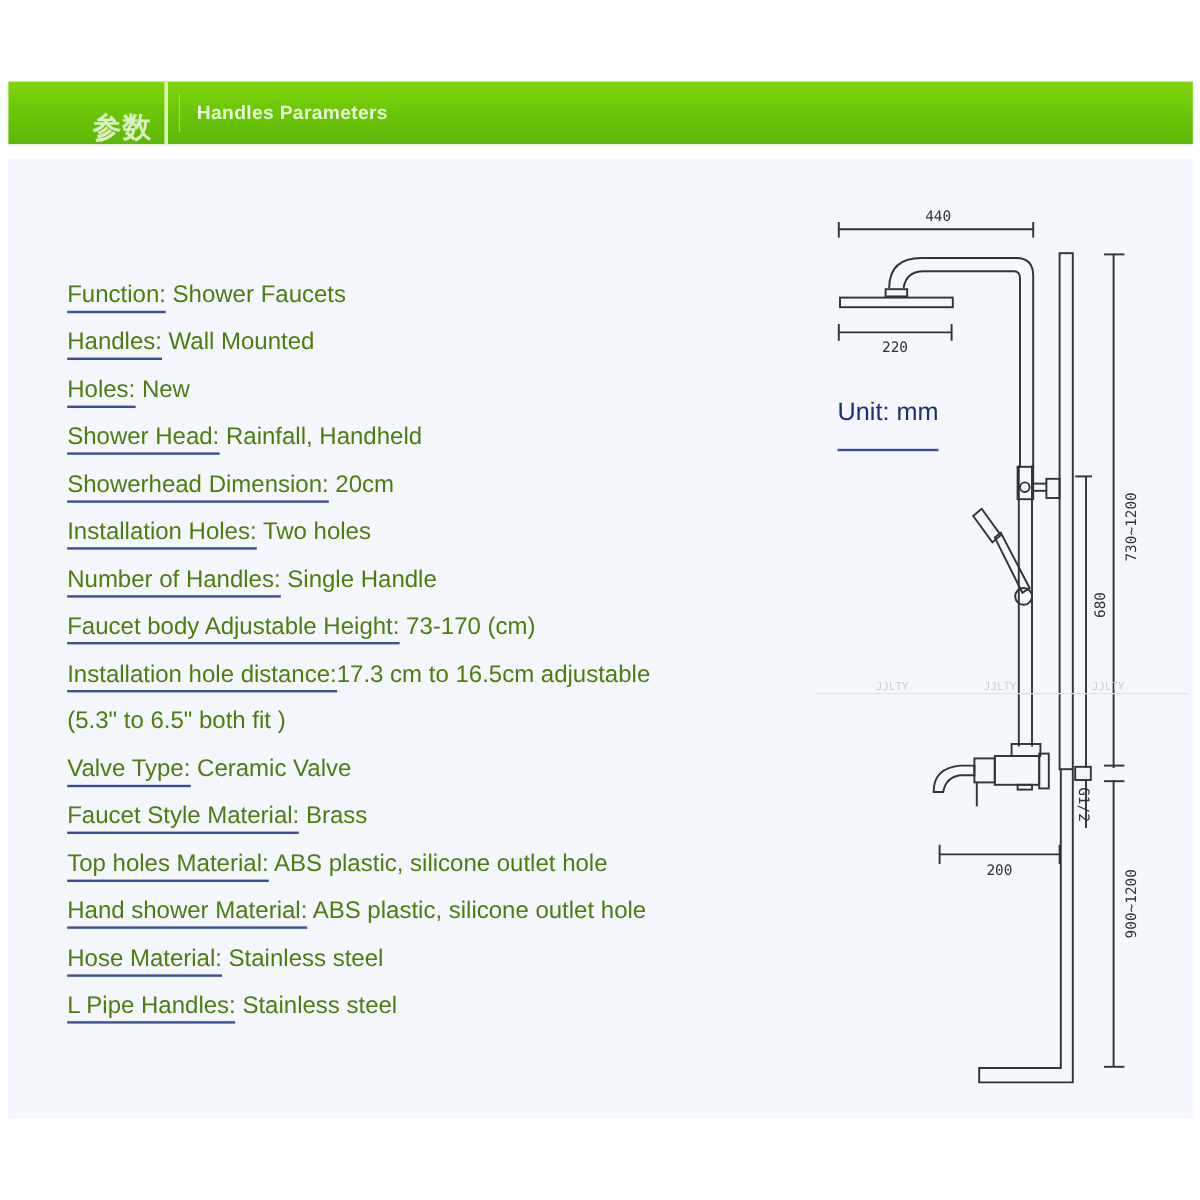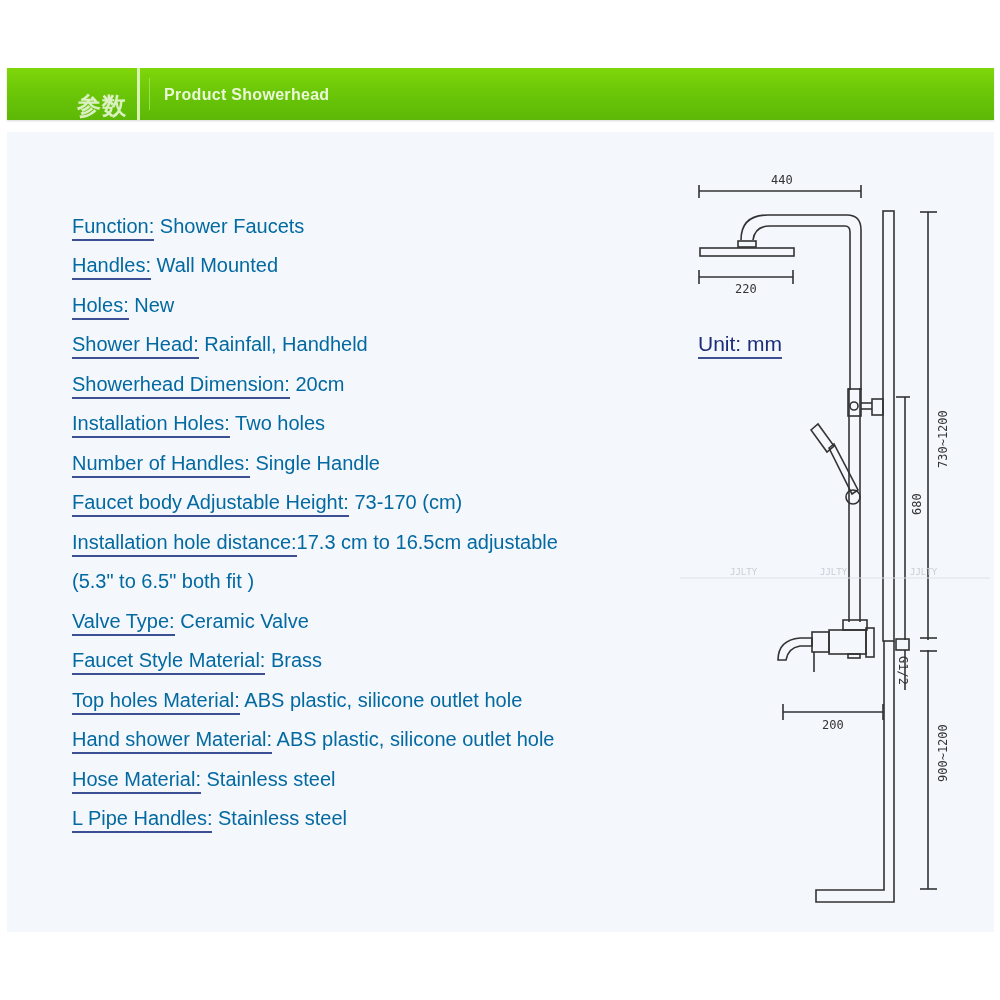--- a/index.html
+++ b/index.html
@@ -4,36 +4,36 @@
 <style>
   html,body{margin:0;padding:0;}
   body{width:1000px;height:1000px;background:#ffffff;position:relative;overflow:hidden;font-family:"Liberation Sans",sans-serif;}
   .header{position:absolute;left:7px;top:68px;width:987px;height:52px;background:linear-gradient(180deg,#7fd60a 0%,#6cc708 45%,#5cb806 100%);box-shadow:0 1px 2px rgba(0,0,0,0.15);}
   .header .left-block{position:absolute;left:0;top:0;width:128px;height:52px;margin-top:10px;}
   .header .cn{position:absolute;right:8px;top:12px;font-size:24px;color:#e8f6d6;font-weight:bold;letter-spacing:1px;opacity:0.9;}
   .header .sep{position:absolute;left:130px;top:0;width:3px;height:52px;background:#d9f3b4;}
   .header .sep2{position:absolute;left:142px;top:10px;width:1px;height:32px;background:#9ce04a;}
   .header .title{position:absolute;left:157px;top:18px;font-size:16px;color:#eaf8d8;font-weight:bold;letter-spacing:0.3px;}
   .panel{position:absolute;left:7px;top:132px;width:987px;height:800px;background:#f4f7fc;}
-  .spec{position:absolute;left:72px;font-size:20px;color:#0369a1;white-space:nowrap;line-height:24px;}
+  .spec{position:absolute;left:56px;font-size:20px;color:#4d7c0f;white-space:nowrap;line-height:24px;margin-top:20px;}
   .spec .k{border-bottom:2px solid #3b4f92;padding-bottom:2px;}
   .unit{position:absolute;left:698px;top:332px;font-size:21px;color:#1c2d7a;}
-  .unit span{border-bottom:2px solid #3b4f92;padding-bottom:2px;}
+  .unit span{border-bottom:2px solid #3b4f92;padding-bottom:19px;}
   svg text{font-family:"DejaVu Sans Mono",monospace;}
 </style>
 </head>
 <body>
 
 <div class="header">
   <div class="left-block">
     <span class="cn">参数</span>
   </div>
   <div class="sep"></div>
   <div class="sep2"></div>
-  <span class="title">Product Showerhead</span>
+  <span class="title">Handles Parameters</span>
 </div>
 
 <div class="panel"></div>
 
 <div id="spec-list">
   <div class="spec" style="top:214px"><span class="k">Function:</span><span> Shower Faucets</span></div>
   <div class="spec" style="top:253px"><span class="k">Handles:</span><span> Wall Mounted</span></div>
   <div class="spec" style="top:293px"><span class="k">Holes:</span><span> New</span></div>
   <div class="spec" style="top:332px"><span class="k">Shower Head:</span><span> Rainfall, Handheld</span></div>
   <div class="spec" style="top:372px"><span class="k">Showerhead Dimension:</span><span> 20cm</span></div>

